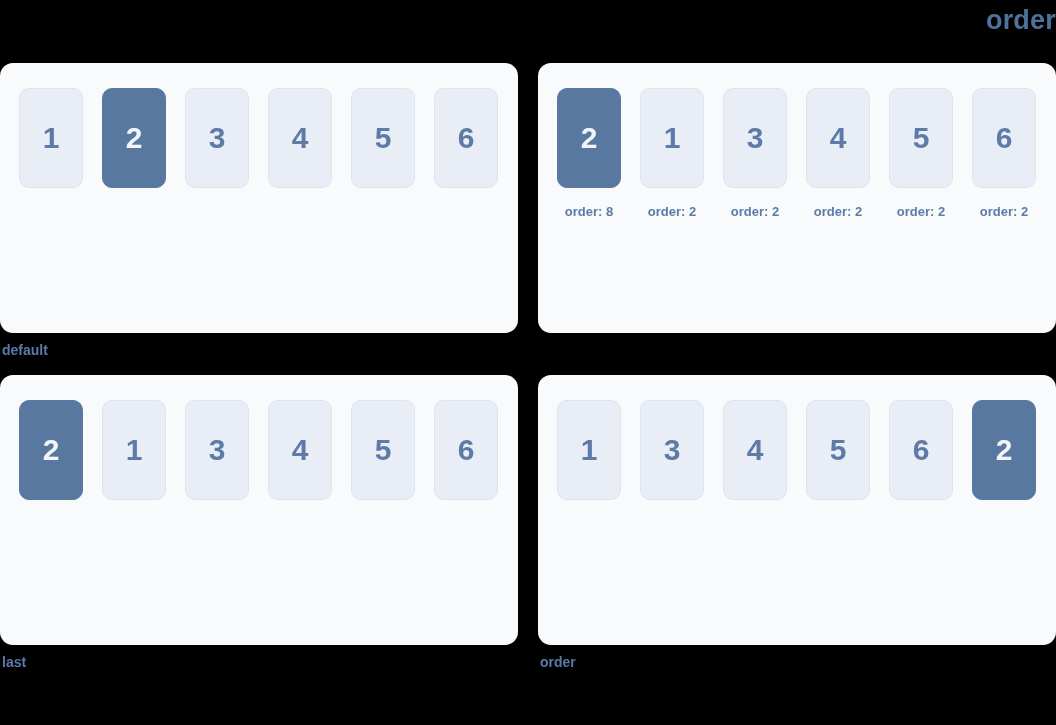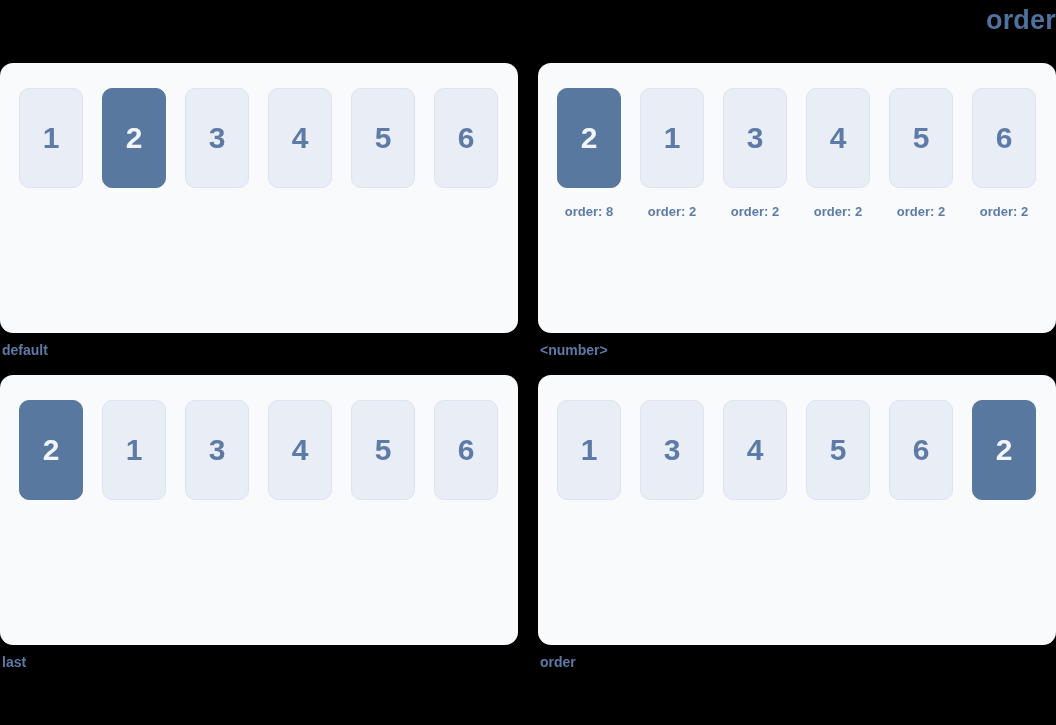--- a/index.html
+++ b/index.html
@@ -125,21 +125,20 @@
       </div>
       <div class="item-col">
         <div class="box">5</div>
         <div class="order-label">order: 2</div>
       </div>
       <div class="item-col">
         <div class="box">6</div>
         <div class="order-label">order: 2</div>
       </div>
     </div>
-    <div class="caption">&lt;number&gt;</div>
   </section>
 
   <section class="cell">
     <div class="panel">
       <div class="box highlight">2</div>
       <div class="box">1</div>
       <div class="box">3</div>
       <div class="box">4</div>
       <div class="box">5</div>
       <div class="box">6</div>

